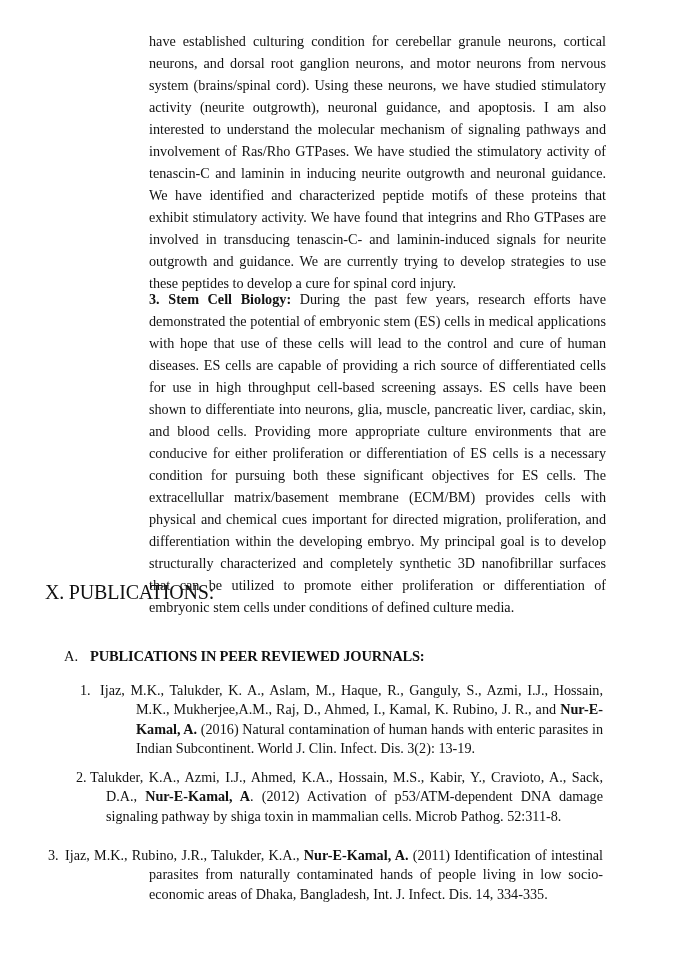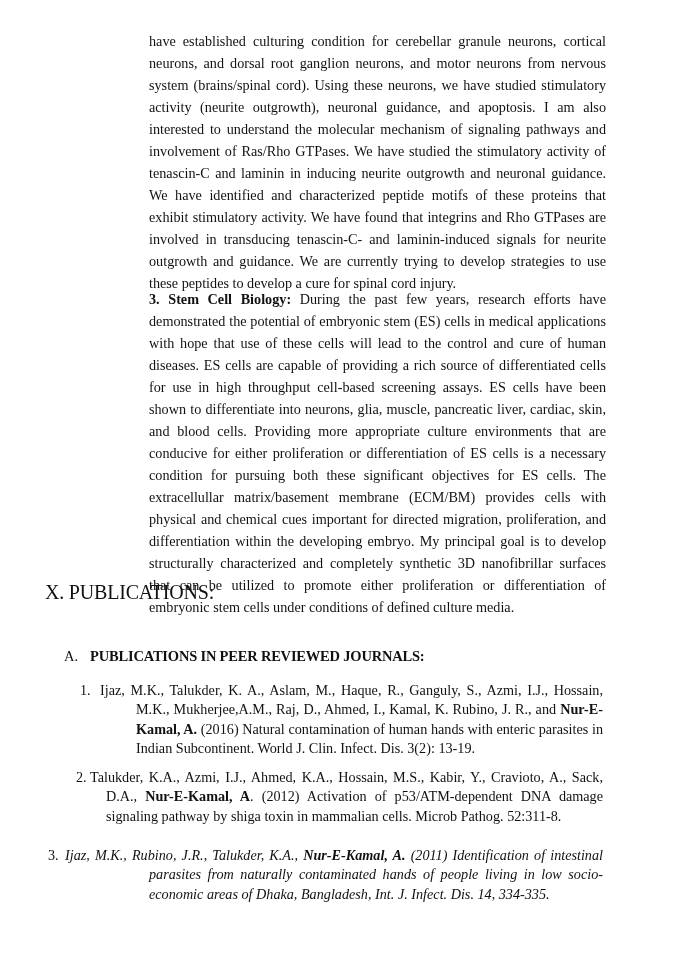--- a/index.html
+++ b/index.html
@@ -49,16 +49,16 @@
 
 <div class="ref" style="left:76px; top:768px; width:527px;">
   <div style="position:absolute; left:0; top:0;">2.</div>
   <div style="padding-left:30px; text-indent:-16px; text-align:justify; margin-left:0;">
     <span style="display:inline-block; width:0;"></span><span>Talukder, K.A., Azmi, I.J., Ahmed, K.A., Hossain, M.S., Kabir, Y., Cravioto, A., Sack, D.A., </span><b>Nur-E-Kamal, A</b><span>. (2012) Activation of p53/ATM-dependent DNA damage signaling pathway by shiga toxin in mammalian cells. Microb Pathog. 52:311-8.</span>
   </div>
 </div>
 
 <div class="ref" style="left:48px; top:846px; width:555px;">
   <div style="position:absolute; left:0; top:0;">3.</div>
-  <div style="padding-left:101px; text-indent:-84px; text-align:justify;font-style:italic;">
+  <div style="padding-left:101px; text-indent:-84px; text-align:justify;">
     <span>Ijaz, M.K., Rubino, J.R., Talukder, K.A., </span><b>Nur-E-Kamal, A.</b><span> (2011) Identification of intestinal parasites from naturally contaminated hands of people living in low socio-economic areas of Dhaka, Bangladesh, Int. J. Infect. Dis. 14, 334-335.</span>
   </div>
 </div>
 
 </body></html>

